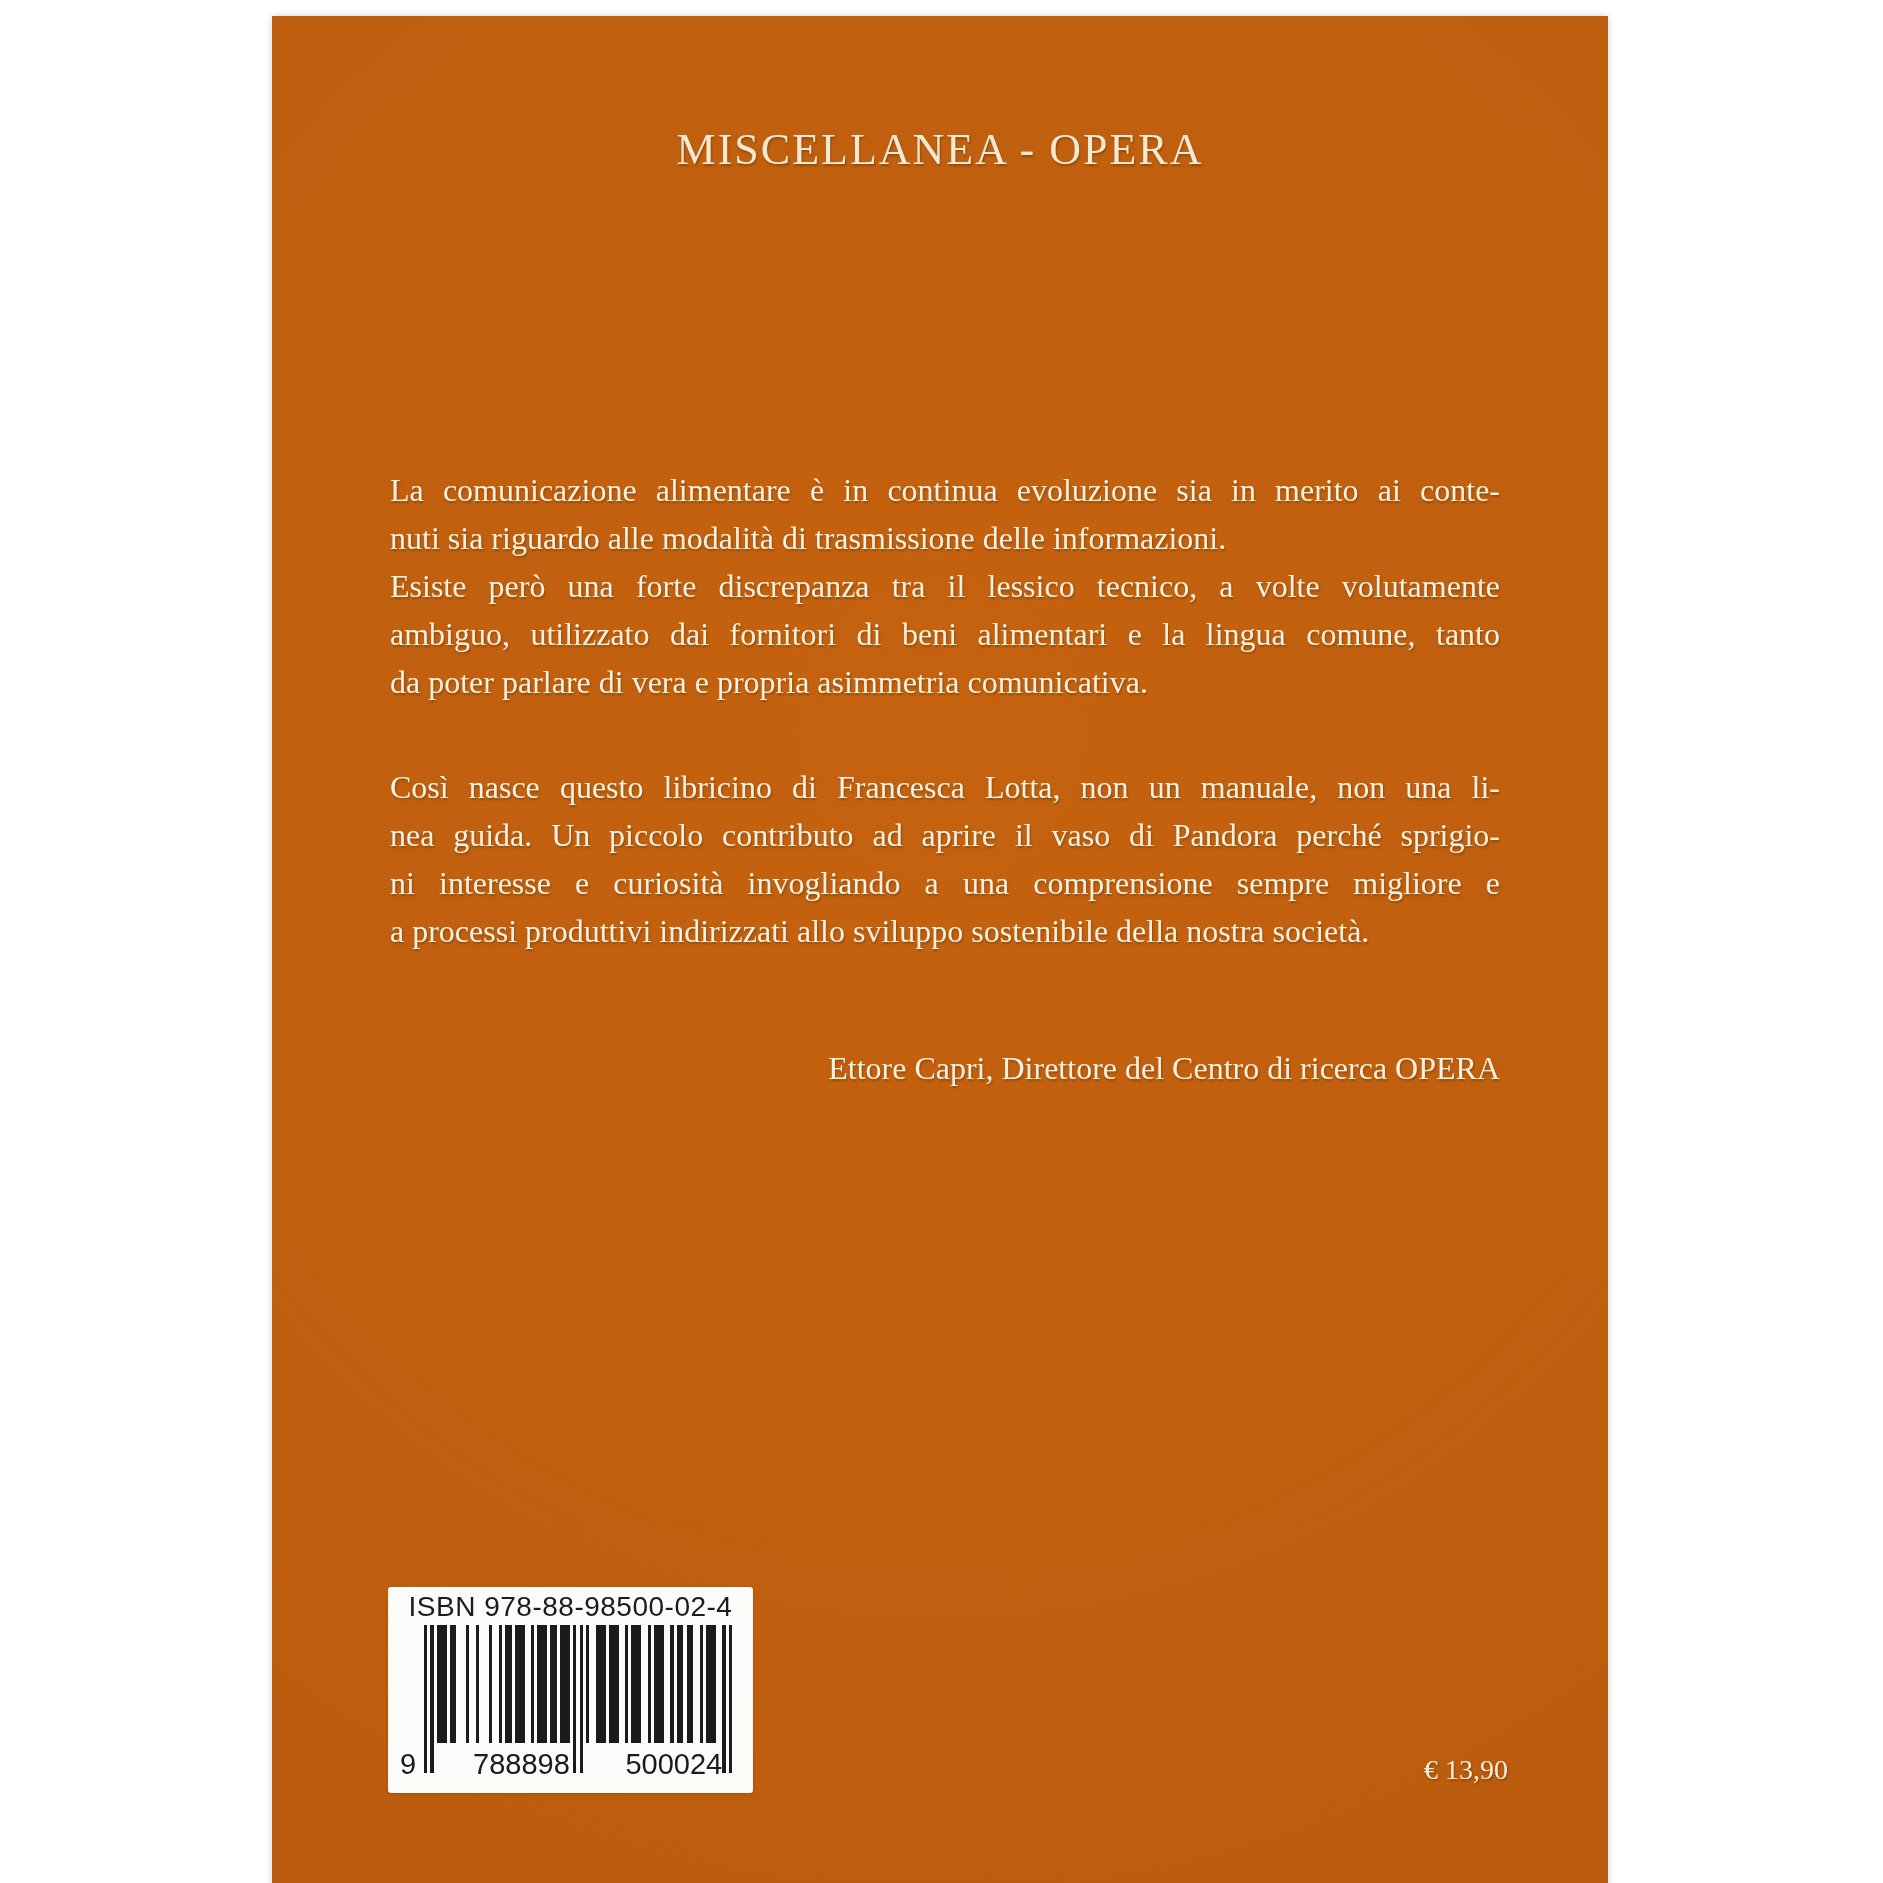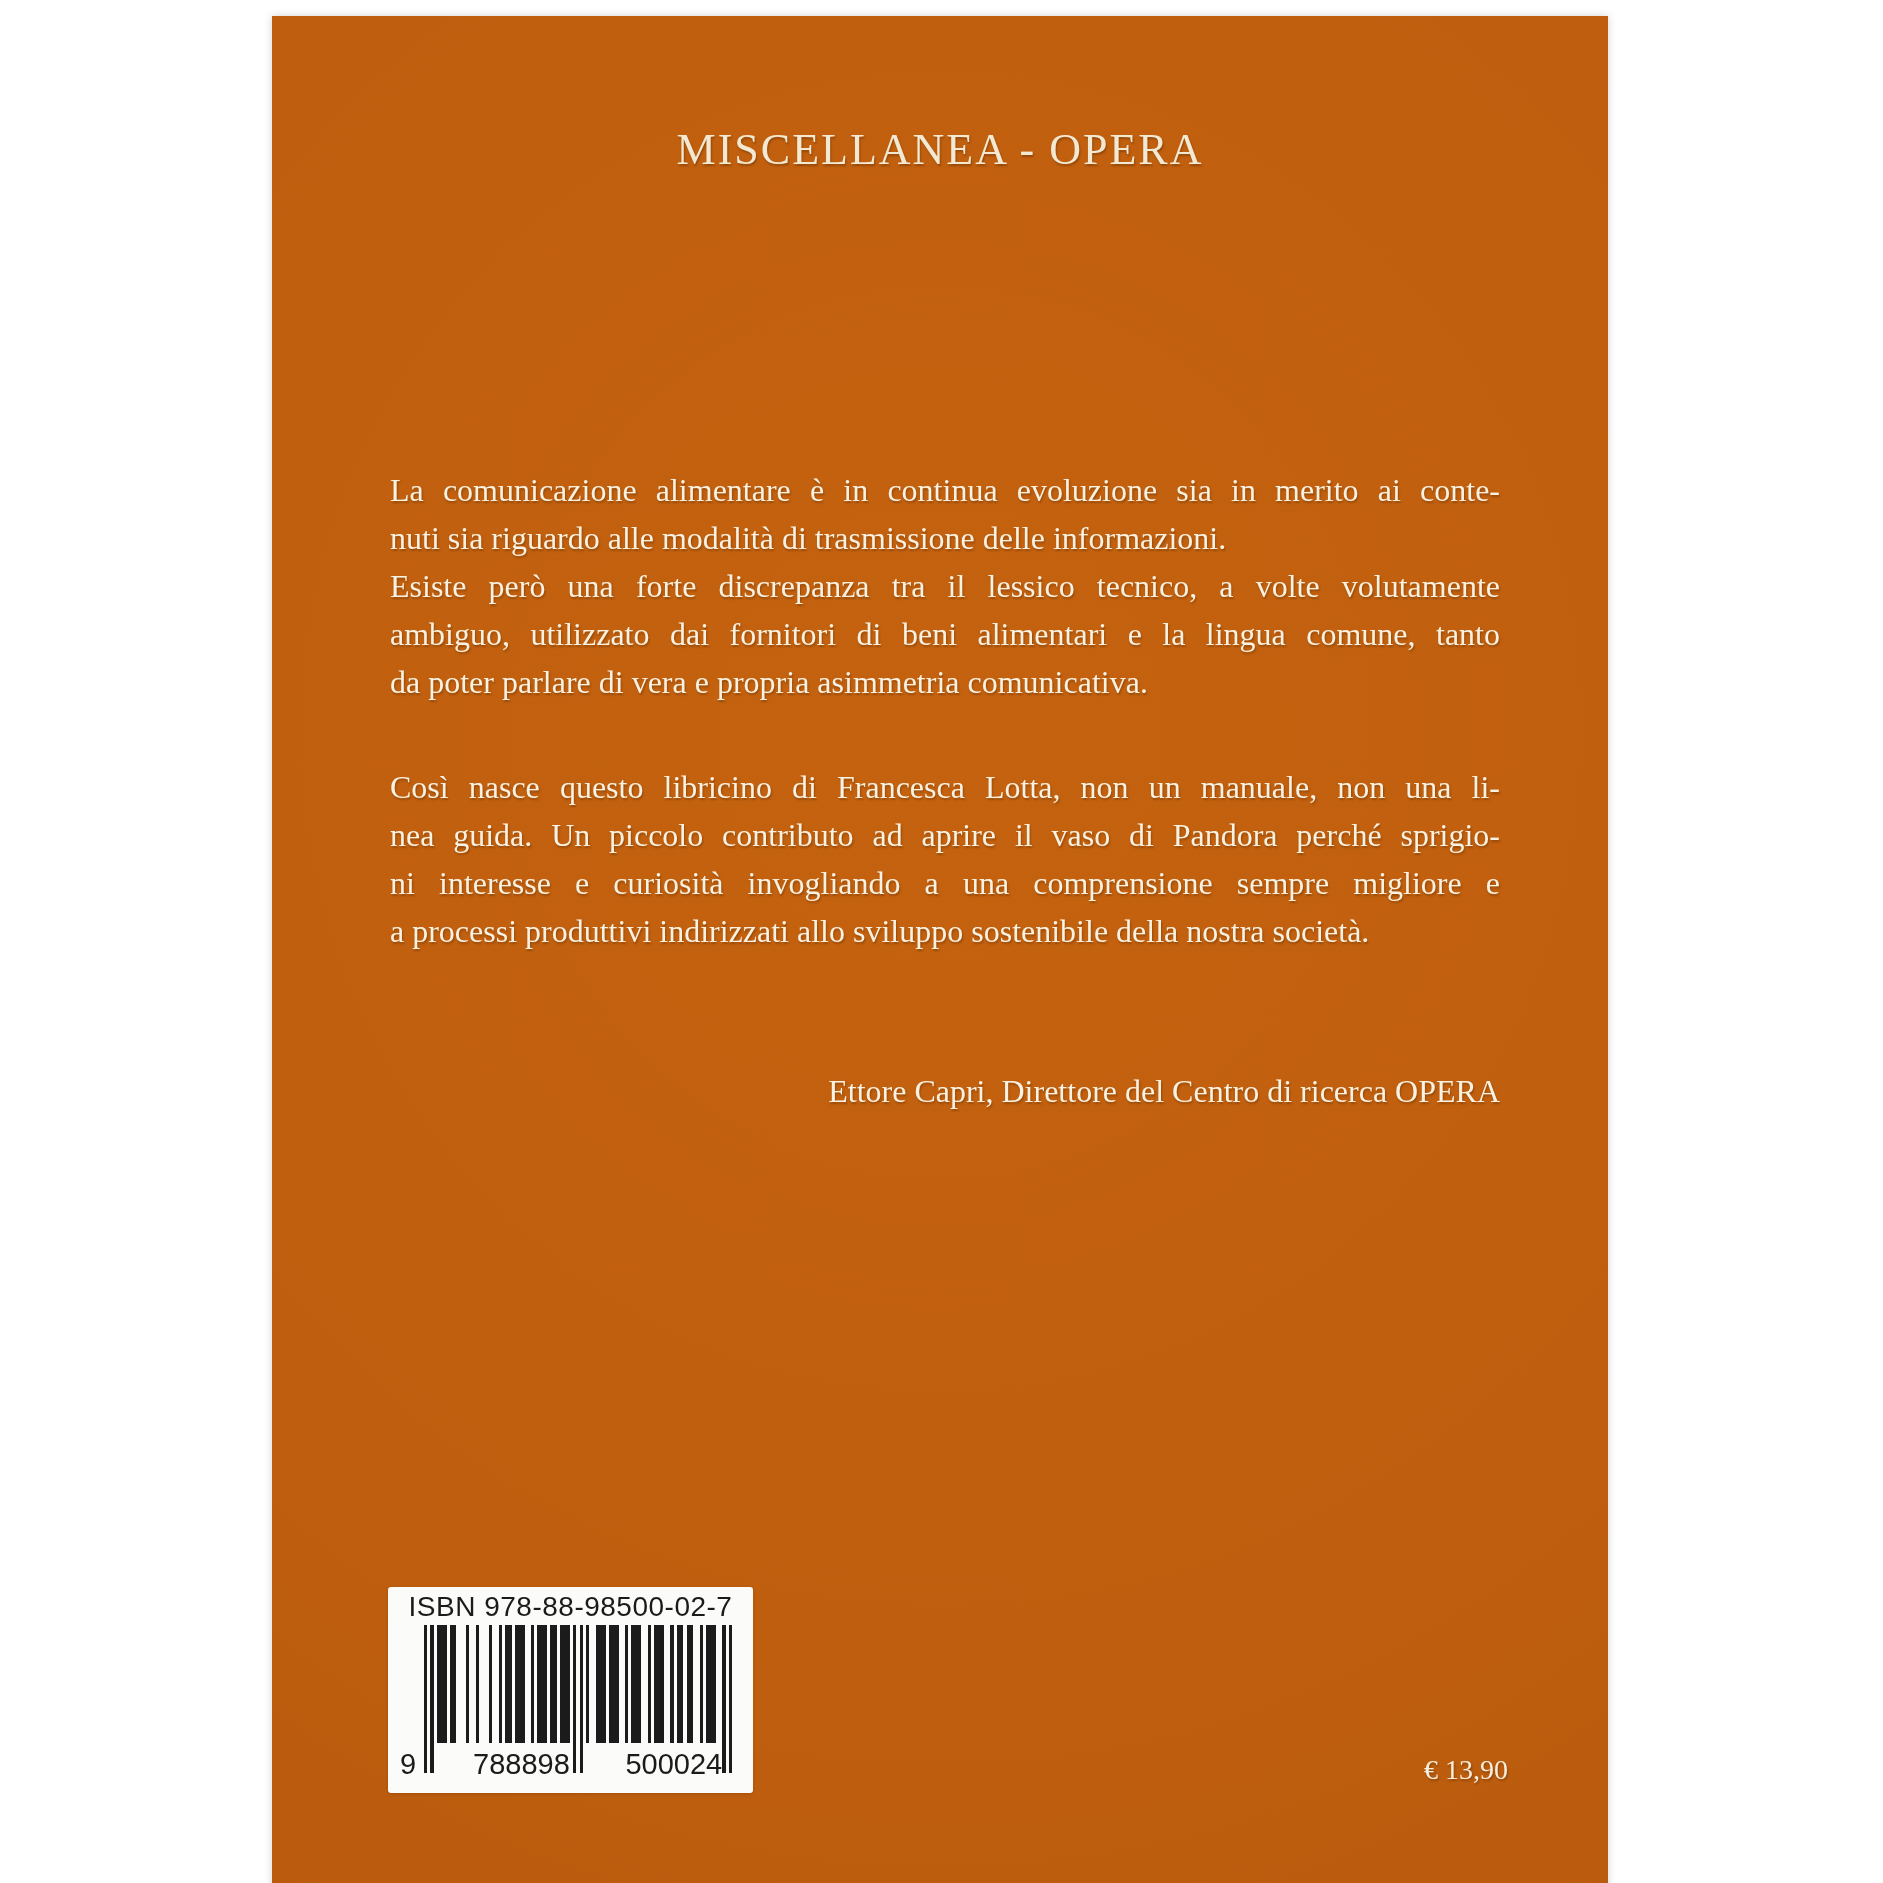--- a/index.html
+++ b/index.html
@@ -60,21 +60,20 @@
   .attribution {
     position: absolute;
     left: 118px;
     top: 1028px;
     width: 1110px;
     text-align: right;
     font-size: 32px;
     line-height: 48px;
     color: #f9f2e2;
     text-shadow: 1px 2px 2px rgba(90,45,0,0.42);
-    margin-top: 23px;
   }
   .barcode-box {
     position: absolute;
     left: 116px;
     top: 1571px;
     width: 365px;
     height: 206px;
     background: #fbfbfa;
     border-radius: 3px;
     box-shadow: 0 1px 3px rgba(70,35,0,0.25);
@@ -144,21 +143,21 @@
       <div class="jline">La comunicazione alimentare è in continua evoluzione sia in merito ai conte-</div>
       <div class="lline">nuti sia riguardo alle modalità di trasmissione delle informazioni.</div>
       <div class="jline">Esiste però una forte discrepanza tra il lessico tecnico, a volte volutamente</div>
       <div class="jline">ambiguo, utilizzato dai fornitori di beni alimentari e la lingua comune, tanto</div>
       <div class="lline">da poter parlare di vera e propria asimmetria comunicativa.</div>
     </div>
 
     <div class="attribution">Ettore Capri, Direttore del Centro di ricerca OPERA</div>
 
     <div class="barcode-box">
-      <div class="isbn-label">ISBN 978-88-98500-02-7</div>
+      <div class="isbn-label">ISBN 978-88-98500-02-4</div>
       <div class="bars-wrap">
         <svg width="308" height="148" viewBox="0 0 95 148" preserveAspectRatio="none" shape-rendering="crispEdges">
             <rect x="0" y="0" width="1" height="148" fill="#1b1b1b"></rect>
             <rect x="2" y="0" width="1" height="148" fill="#1b1b1b"></rect>
             <rect x="4" y="0" width="1" height="118" fill="#1b1b1b"></rect>
             <rect x="5" y="0" width="1" height="118" fill="#1b1b1b"></rect>
             <rect x="6" y="0" width="1" height="118" fill="#1b1b1b"></rect>
             <rect x="8" y="0" width="1" height="118" fill="#1b1b1b"></rect>
             <rect x="9" y="0" width="1" height="118" fill="#1b1b1b"></rect>
             <rect x="13" y="0" width="1" height="118" fill="#1b1b1b"></rect>

